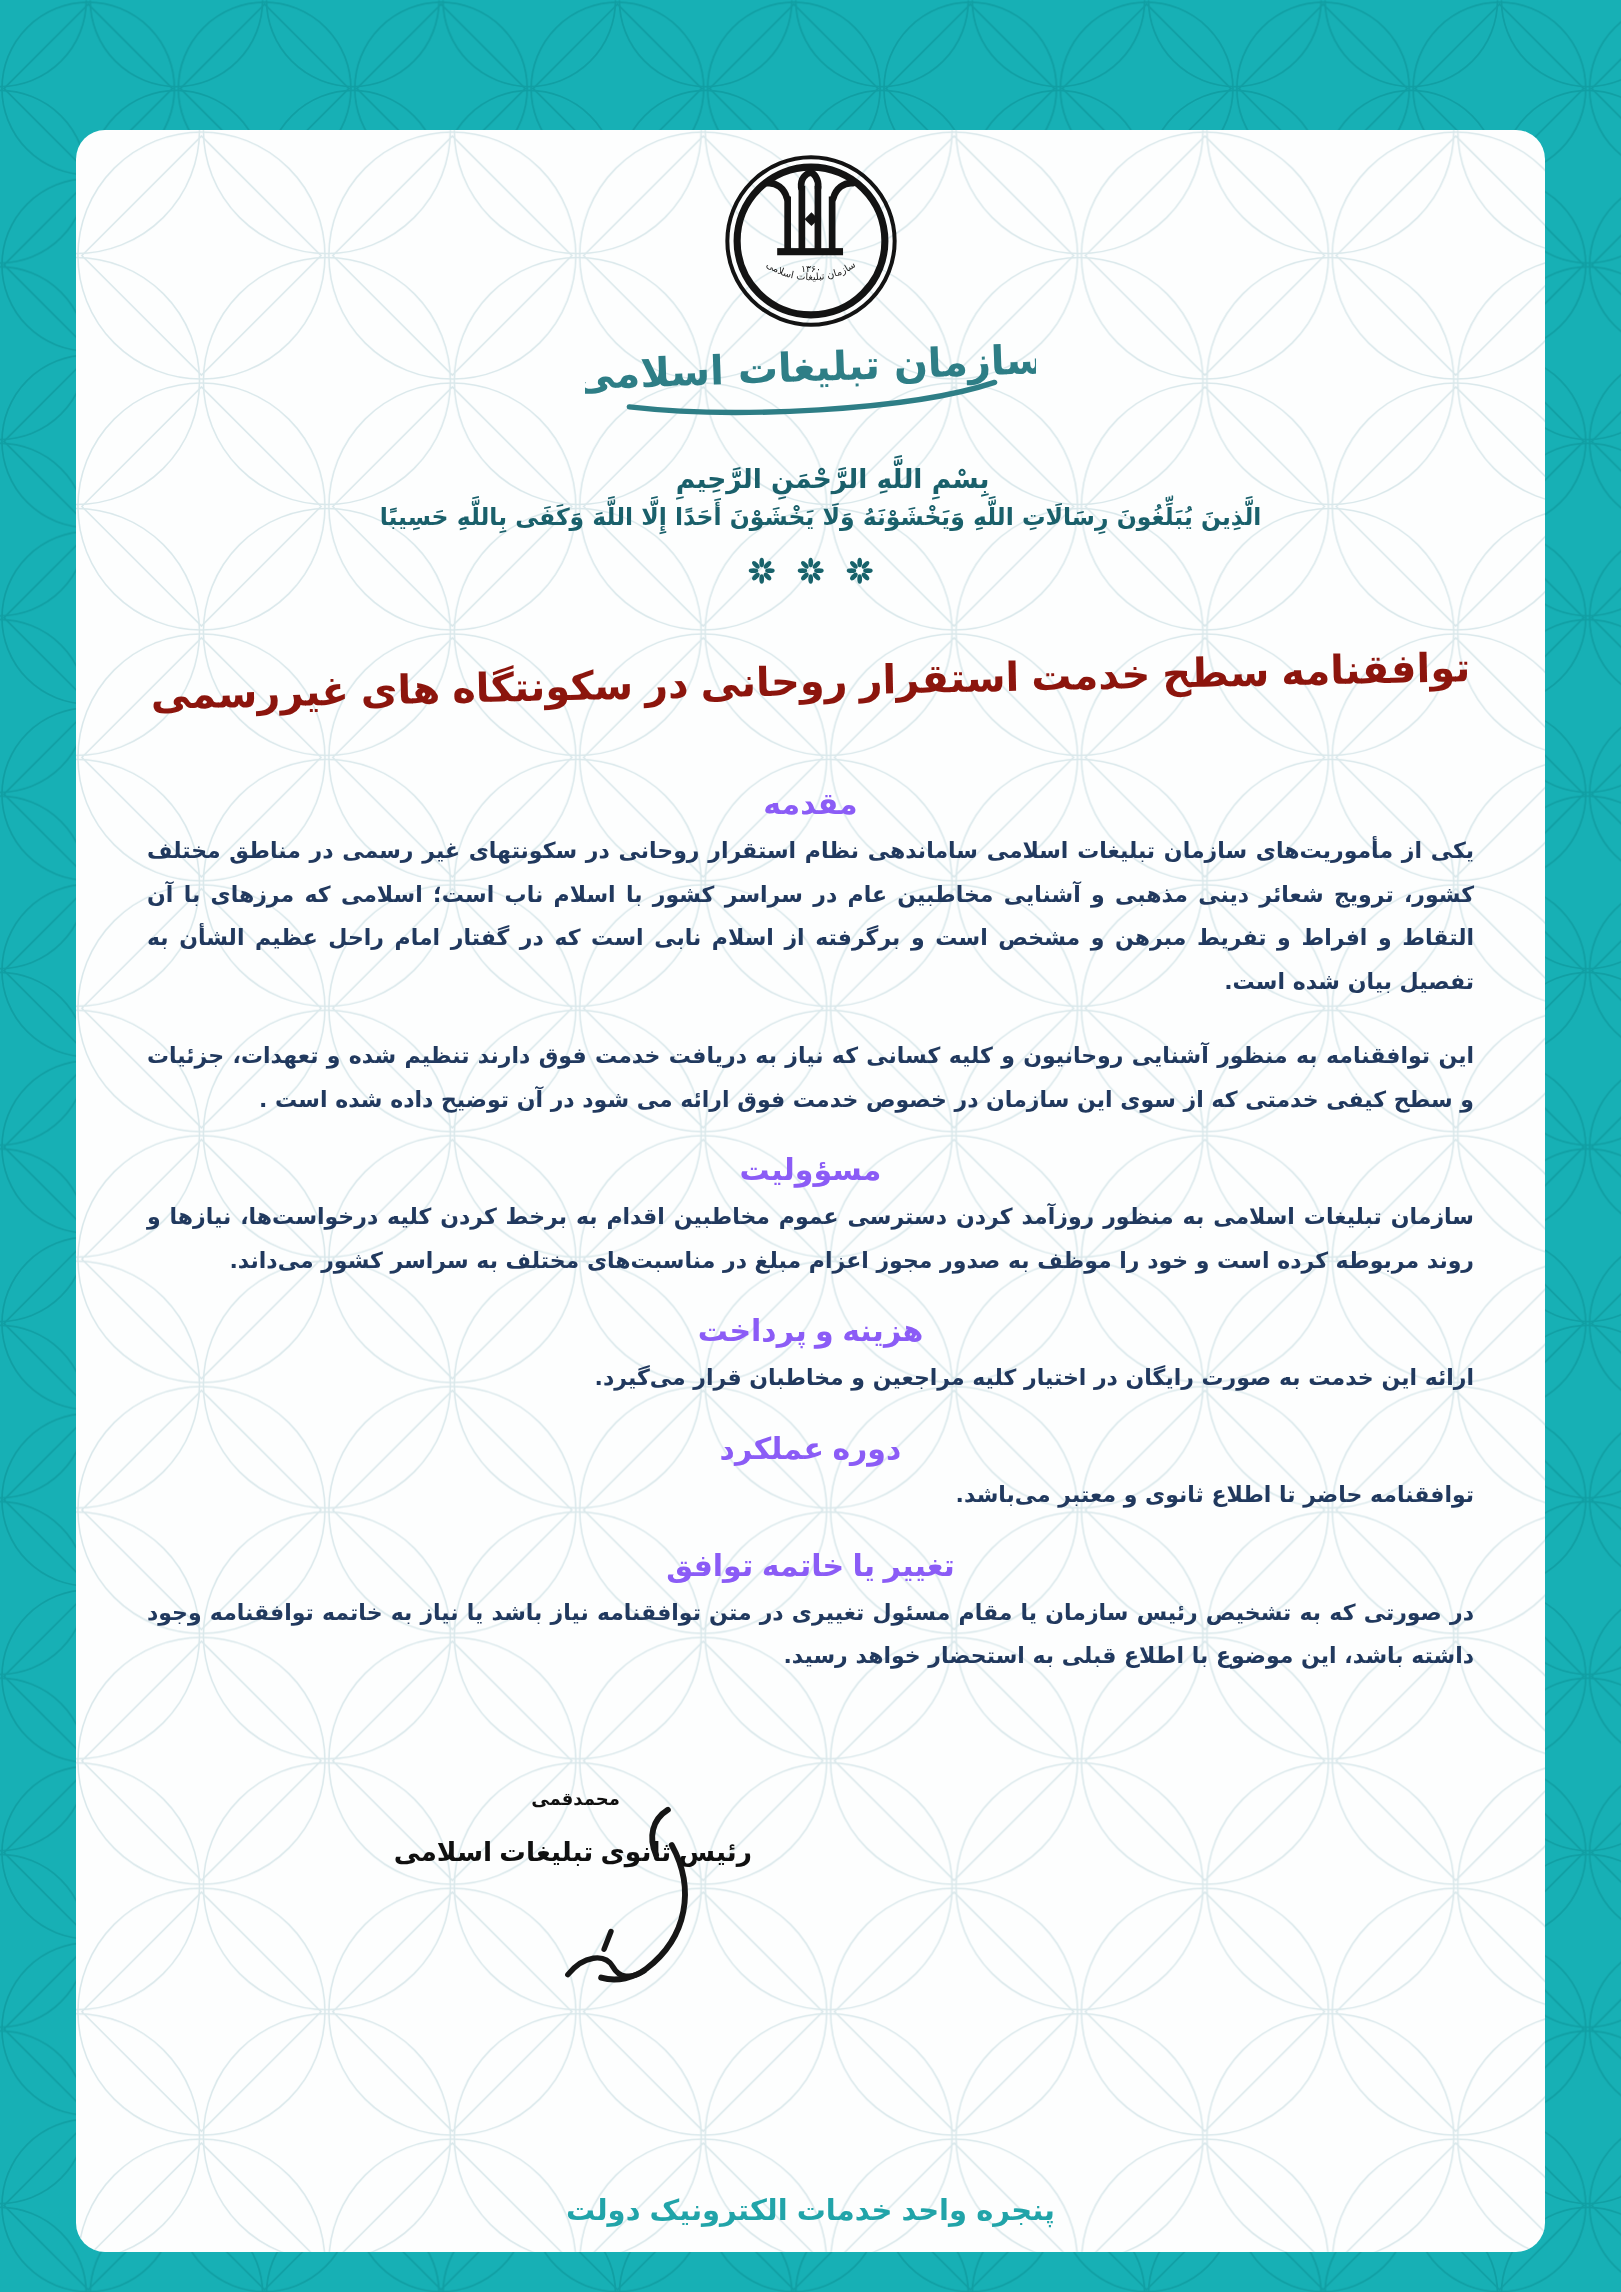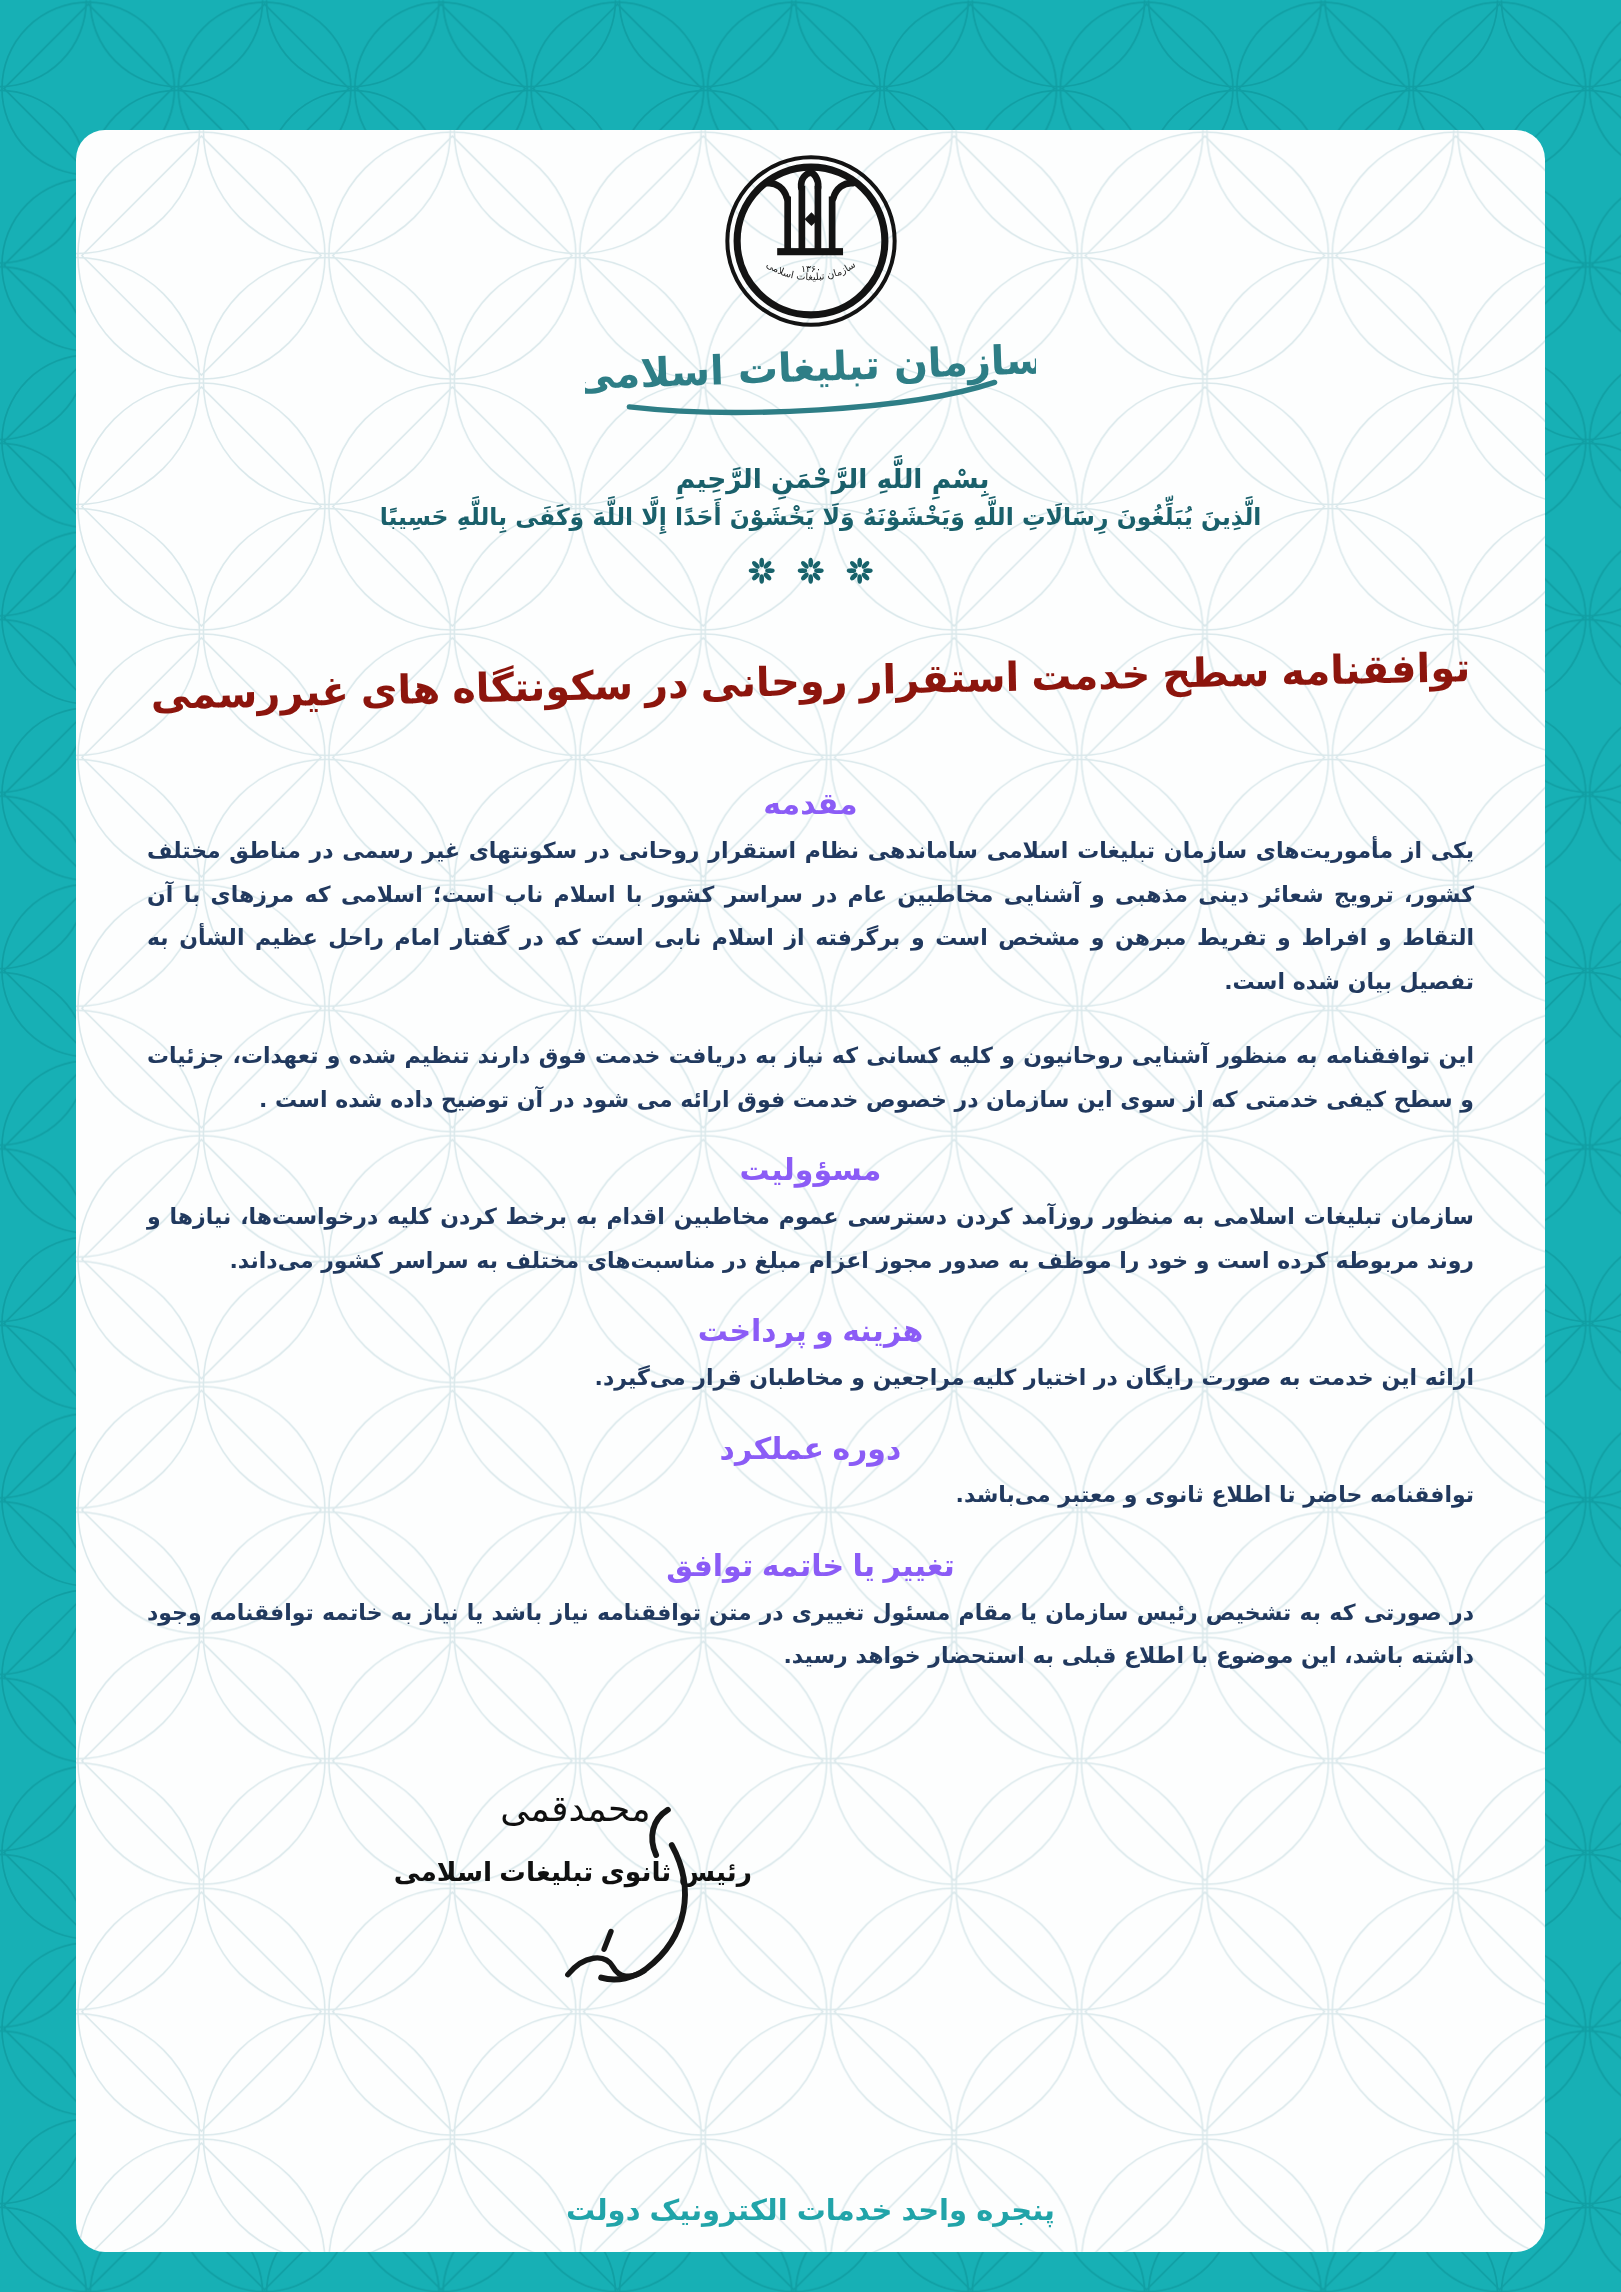--- a/index.html
+++ b/index.html
@@ -31,21 +31,21 @@
   .doc-section{margin-bottom:31px;}
   .doc-section h2{
     margin:0 0 7.8px 0;color:#8b5cf6;font-size:30px;font-weight:bold;
     word-spacing:-2px;text-align:center;
   }
   .doc-section p{
     margin:0;color:#21395e;font-size:22px;font-weight:bold;
     line-height:1.98;text-align:justify;
   }
   .signature{position:absolute;top:1658px;left:323px;width:353px;text-align:center;color:#101010;}
-  .sig-name{font-size:36px;font-weight:normal;}
+  .sig-name{font-size:18px;font-weight:bold;}
   .sig-role{font-size:26.5px;font-weight:bold;margin-top:27.4px;word-spacing:-2px;white-space:nowrap;}
   .sig-scrawl{position:absolute;top:1672px;left:476px;z-index:2;}
   .doc-footer{
     position:absolute;bottom:25.5px;left:0;right:0;text-align:center;
     color:#21a4a9;font-size:29px;font-weight:bold;word-spacing:-1px;
   }
 </style>
 </head>
 <body>
 

